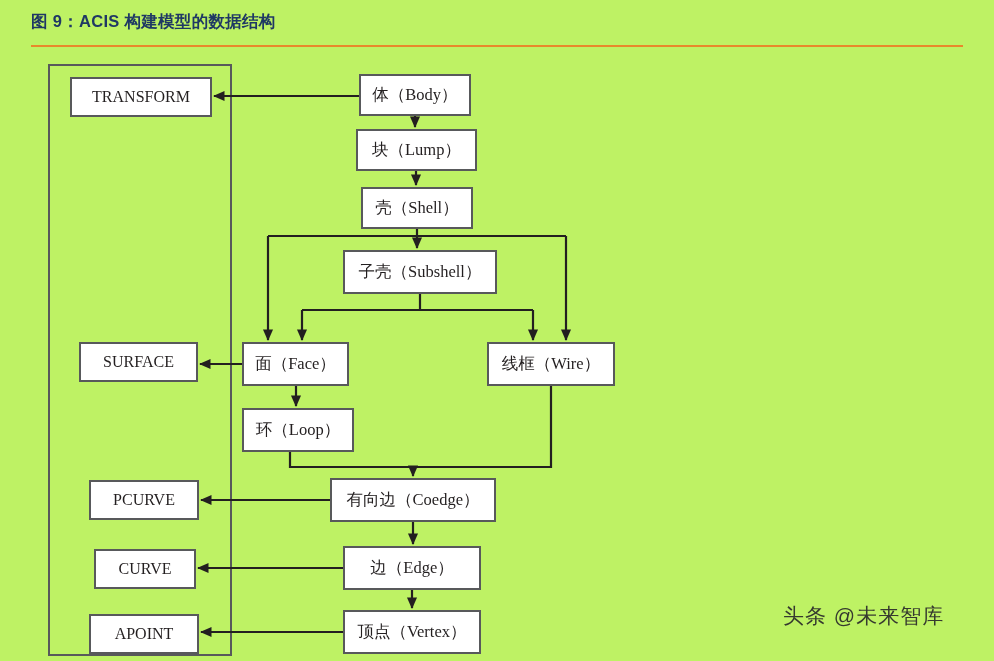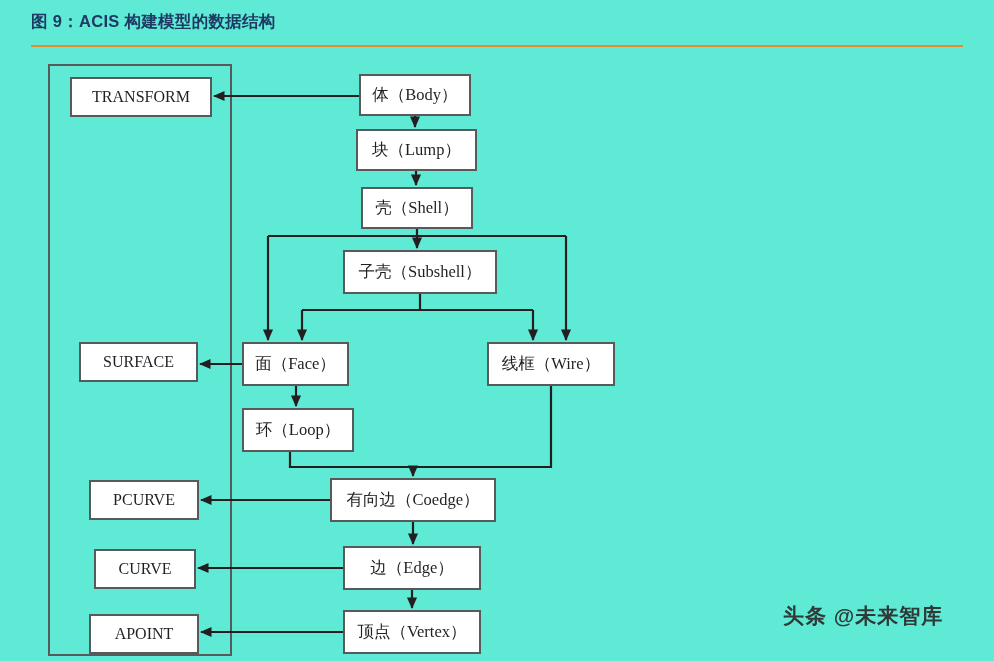--- a/index.html
+++ b/index.html
@@ -11,21 +11,21 @@
     width: 994px;
     height: 661px;
     font-family: "Liberation Serif", "DejaVu Serif", serif;
     position: relative;
     overflow: hidden;
   }
   #page {
     position: relative;
     width: 994px;
     height: 661px;
-    background: #5eead4;
+    background: #bef264;
   }
   
   #title-bar {
     position: absolute;
     left: 0;
     top: 0;
     width: 994px;
     height: 47px;
   }
   #figure-title {
@@ -86,21 +86,21 @@
   .node-label.cjk {
     font-size: 16.5px;
   }
   
   #watermark {
     position: absolute;
     left: 783px;
     top: 602px;
     font-family: "Liberation Sans", "DejaVu Sans", sans-serif;
     font-size: 21px;
-    font-weight: bold;
+    font-weight: normal;
     color: #2b2b2b;
     letter-spacing: 1px;
     white-space: nowrap;
     opacity: 0.92;
   }
 </style>
 </head>
 <body>
 
 <div id="page">

